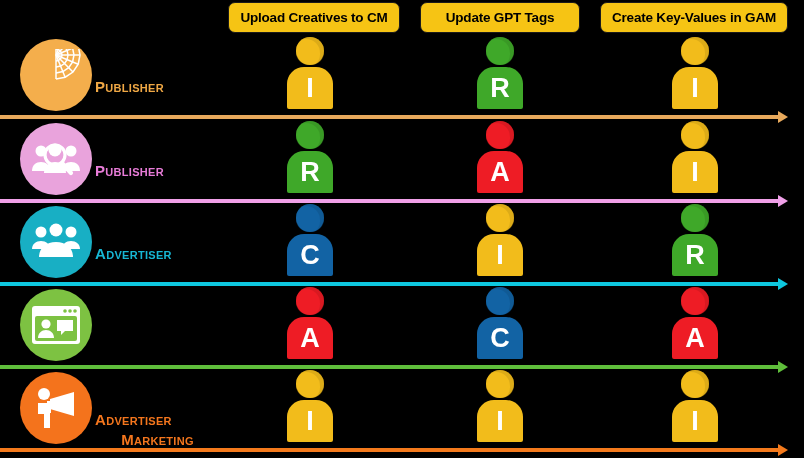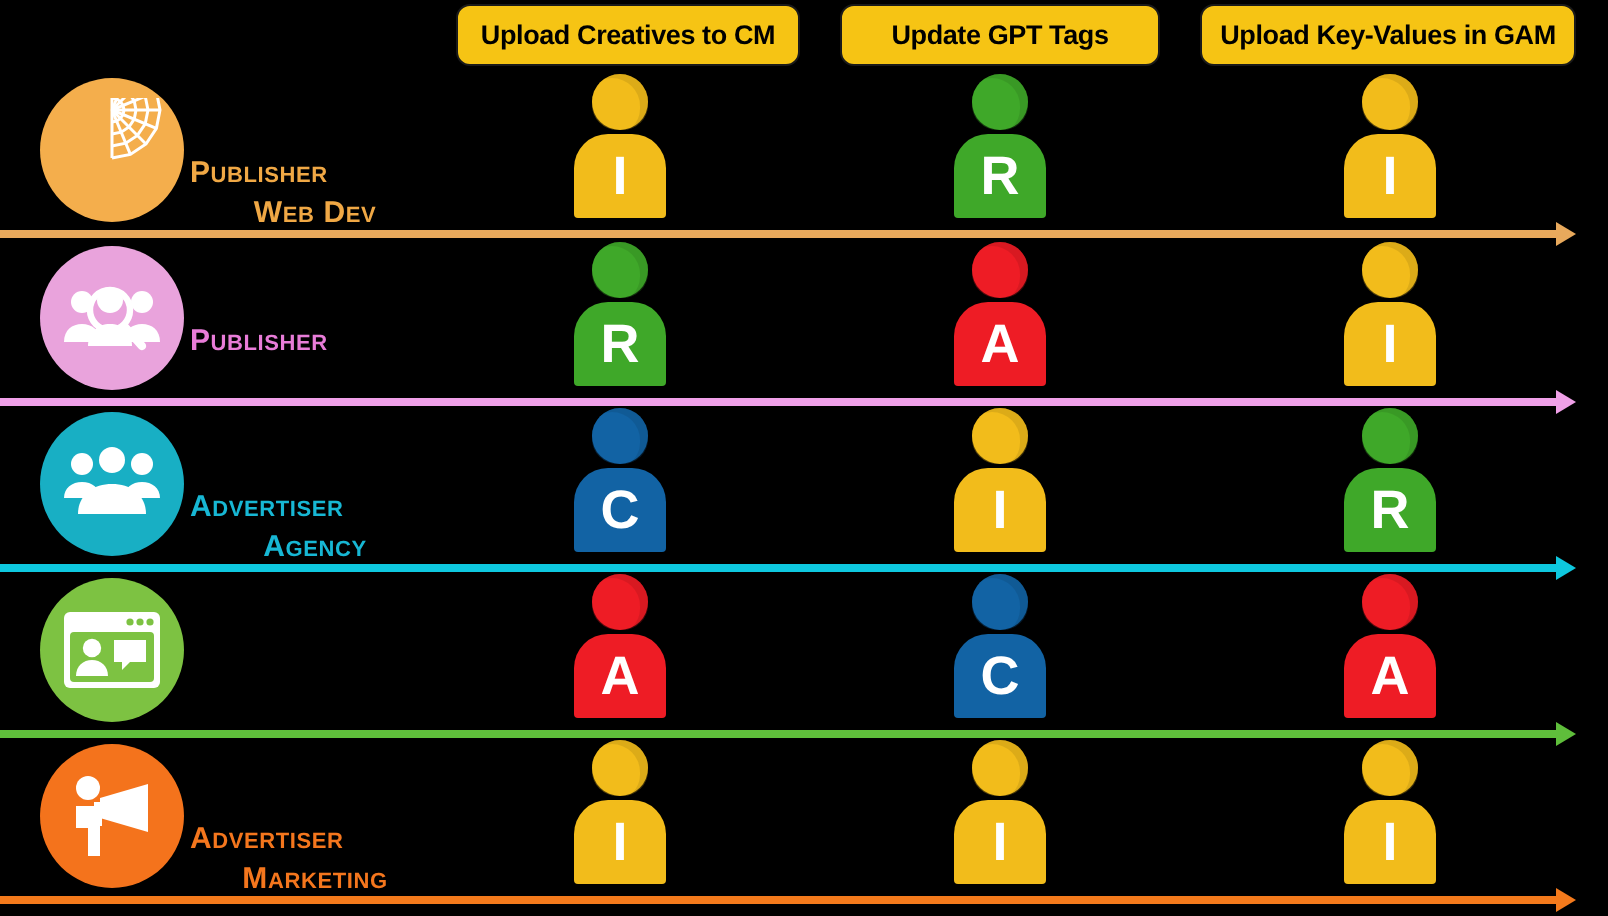--- a/index.html
+++ b/index.html
@@ -54,21 +54,21 @@
   .fig .ltr{color:#fff;font-weight:bold;font-size:27px;line-height:1;
             font-family:"Liberation Sans",sans-serif;}
 </style>
 </head>
 <body>
 
 <div id="stage">
 
   <div class="hdr" id="hdr0">Upload Creatives to CM</div>
   <div class="hdr" id="hdr1">Update GPT Tags</div>
-  <div class="hdr" id="hdr2">Upload Key-Values in GAM</div>
+  <div class="hdr" id="hdr2">Create Key-Values in GAM</div>
 
   <div id="rows-host">
       <div class="row r0">
         <div class="circ" style="background: rgb(244, 174, 76);">
           <svg width="52" height="52" viewBox="0 0 52 52">
             <g stroke="#ffffff" stroke-width="1.5" fill="none">
               <line x1="26" y1="6" x2="26" y2="-18"></line>
               <line x1="26" y1="6" x2="35.18440237676216" y2="-16.17310878027088"></line>
               <line x1="26" y1="6" x2="42.97056274847714" y2="-10.970562748477139"></line>
               <line x1="26" y1="6" x2="48.17310878027088" y2="-3.1844023767621543"></line>
@@ -79,21 +79,20 @@
               <line x1="26" y1="6" x2="26" y2="30"></line>
               <path d="M26.0 0.0 L28.3 0.5 L30.2 1.8 L31.5 3.7 L32.0 6.0 L31.5 8.3 L30.2 10.2 L28.3 11.5 L26.0 12.0"></path>
               <path d="M26.0 -6.0 L30.6 -5.1 L34.5 -2.5 L37.1 1.4 L38.0 6.0 L37.1 10.6 L34.5 14.5 L30.6 17.1 L26.0 18.0"></path>
               <path d="M26.0 -12.0 L32.9 -10.6 L38.7 -6.7 L42.6 -0.9 L44.0 6.0 L42.6 12.9 L38.7 18.7 L32.9 22.6 L26.0 24.0"></path>
               <path d="M26.0 -18.0 L35.2 -16.2 L43.0 -11.0 L48.2 -3.2 L50.0 6.0 L48.2 15.2 L43.0 23.0 L35.2 28.2 L26.0 30.0"></path>
             </g>
           </svg>
         </div>
         <div class="rlabel" style="color: rgb(240, 168, 69);">
           <span class="l1">Publisher</span>
-          <span class="l2">Web Dev</span>
         </div>
         <div class="fig c0">
           <div class="head" style="background: rgb(242, 188, 27);"></div>
           <div class="hair" style="background: rgb(242, 188, 27);"></div>
           <div class="body" style="background: rgb(242, 188, 27);">
             <span class="ltr">I</span>
           </div>
         </div>
         <div class="fig c1">
           <div class="head" style="background: rgb(63, 168, 41);"></div>
@@ -162,21 +161,20 @@
             <circle cx="9" cy="9" r="5.5" fill="#ffffff"></circle>
             <circle cx="39" cy="9" r="5.5" fill="#ffffff"></circle>
             <circle cx="24" cy="7" r="6.5" fill="#ffffff"></circle>
             <path d="M0 26c0-5 4-8 9-8s9 3 9 8z" fill="#ffffff"></path>
             <path d="M30 26c0-5 4-8 9-8s9 3 9 8z" fill="#ffffff"></path>
             <path d="M7 34c0-9 7-15 17-15s17 6 17 15z" fill="#ffffff"></path>
           </svg>
         </div>
         <div class="rlabel" style="color: rgb(23, 183, 212);">
           <span class="l1">Advertiser</span>
-          <span class="l2">Agency</span>
         </div>
         <div class="fig c0">
           <div class="head" style="background: rgb(18, 99, 164);"></div>
           <div class="hair" style="background: rgb(18, 99, 164);"></div>
           <div class="body" style="background: rgb(18, 99, 164);">
             <span class="ltr">C</span>
           </div>
         </div>
         <div class="fig c1">
           <div class="head" style="background: rgb(242, 188, 27);"></div>

